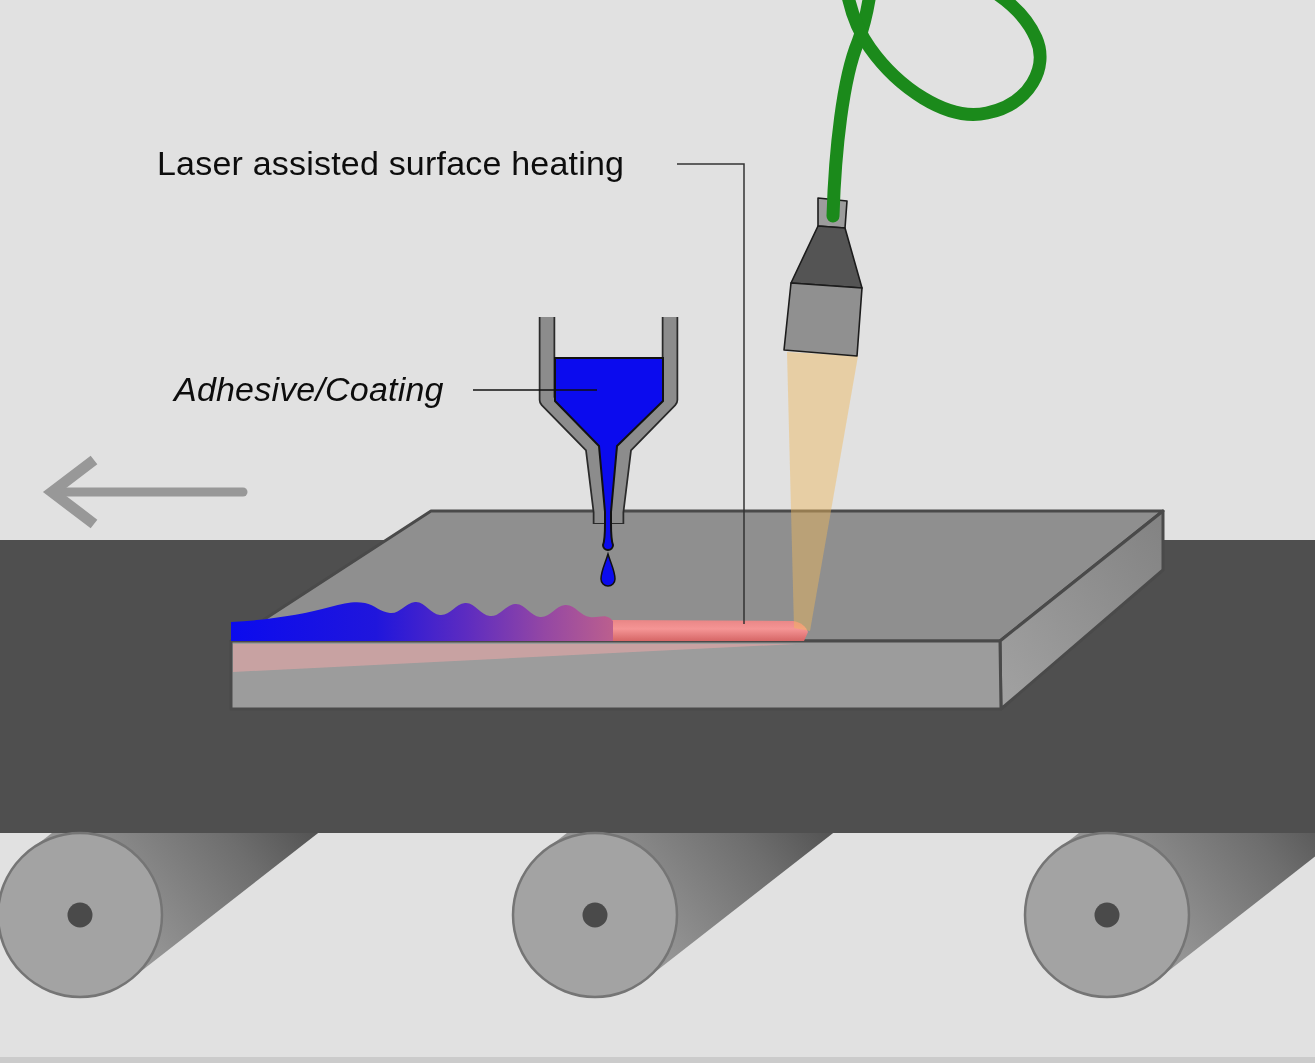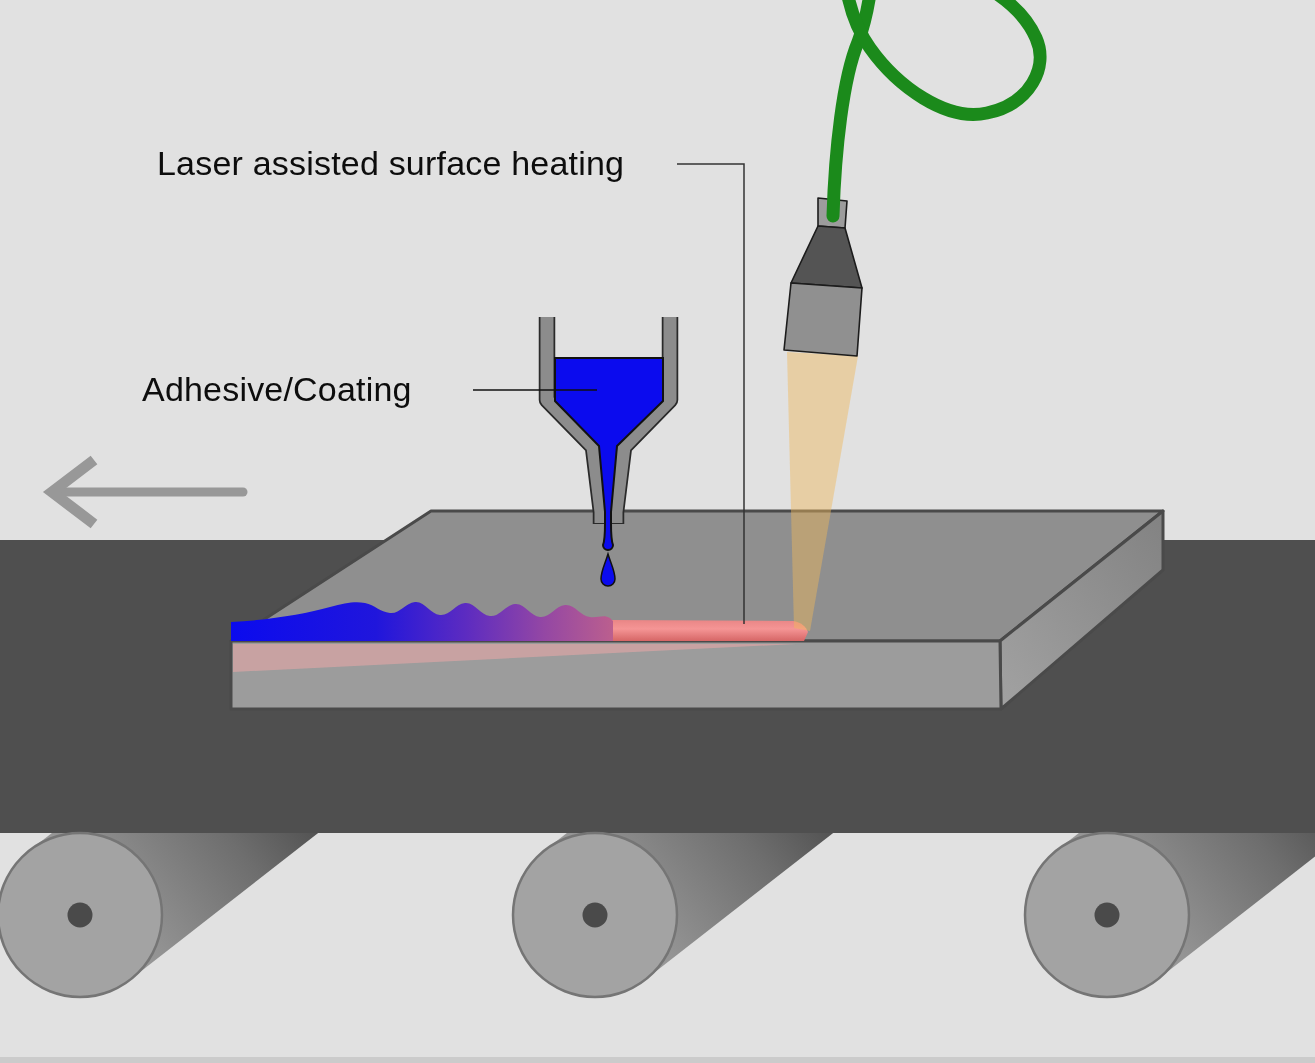--- a/index.html
+++ b/index.html
@@ -3,21 +3,21 @@
 <meta charset="utf-8">
 <style>
   html,body{margin:0;padding:0;}
   body{width:1315px;height:1063px;overflow:hidden;background:#e1e1e1;
        font-family:"Liberation Sans", sans-serif;}
   .scene{position:relative;width:1067px;height:1063px;}
   .scene svg{position:absolute;left:0;top:0;}
   .diagram-label{position:absolute;font-size:34px;line-height:34px;color:#0d0d0d;
        white-space:nowrap;letter-spacing:0.2px;}
   .label-laser{left:157px;top:146px;}
-  .label-adhesive{left:142px;top:372px;}
+  .label-adhesive{left:174px;top:372px;font-style:italic;}
 </style>
 </head>
 <body>
 
 <div class="scene">
 
 <svg width="1315" height="1063" viewBox="0 0 1315 1063">
   <defs>
     <linearGradient id="gradCoat" gradientUnits="userSpaceOnUse" x1="231" y1="0" x2="613" y2="0">
       <stop offset="0" stop-color="#0b0bee"></stop>

